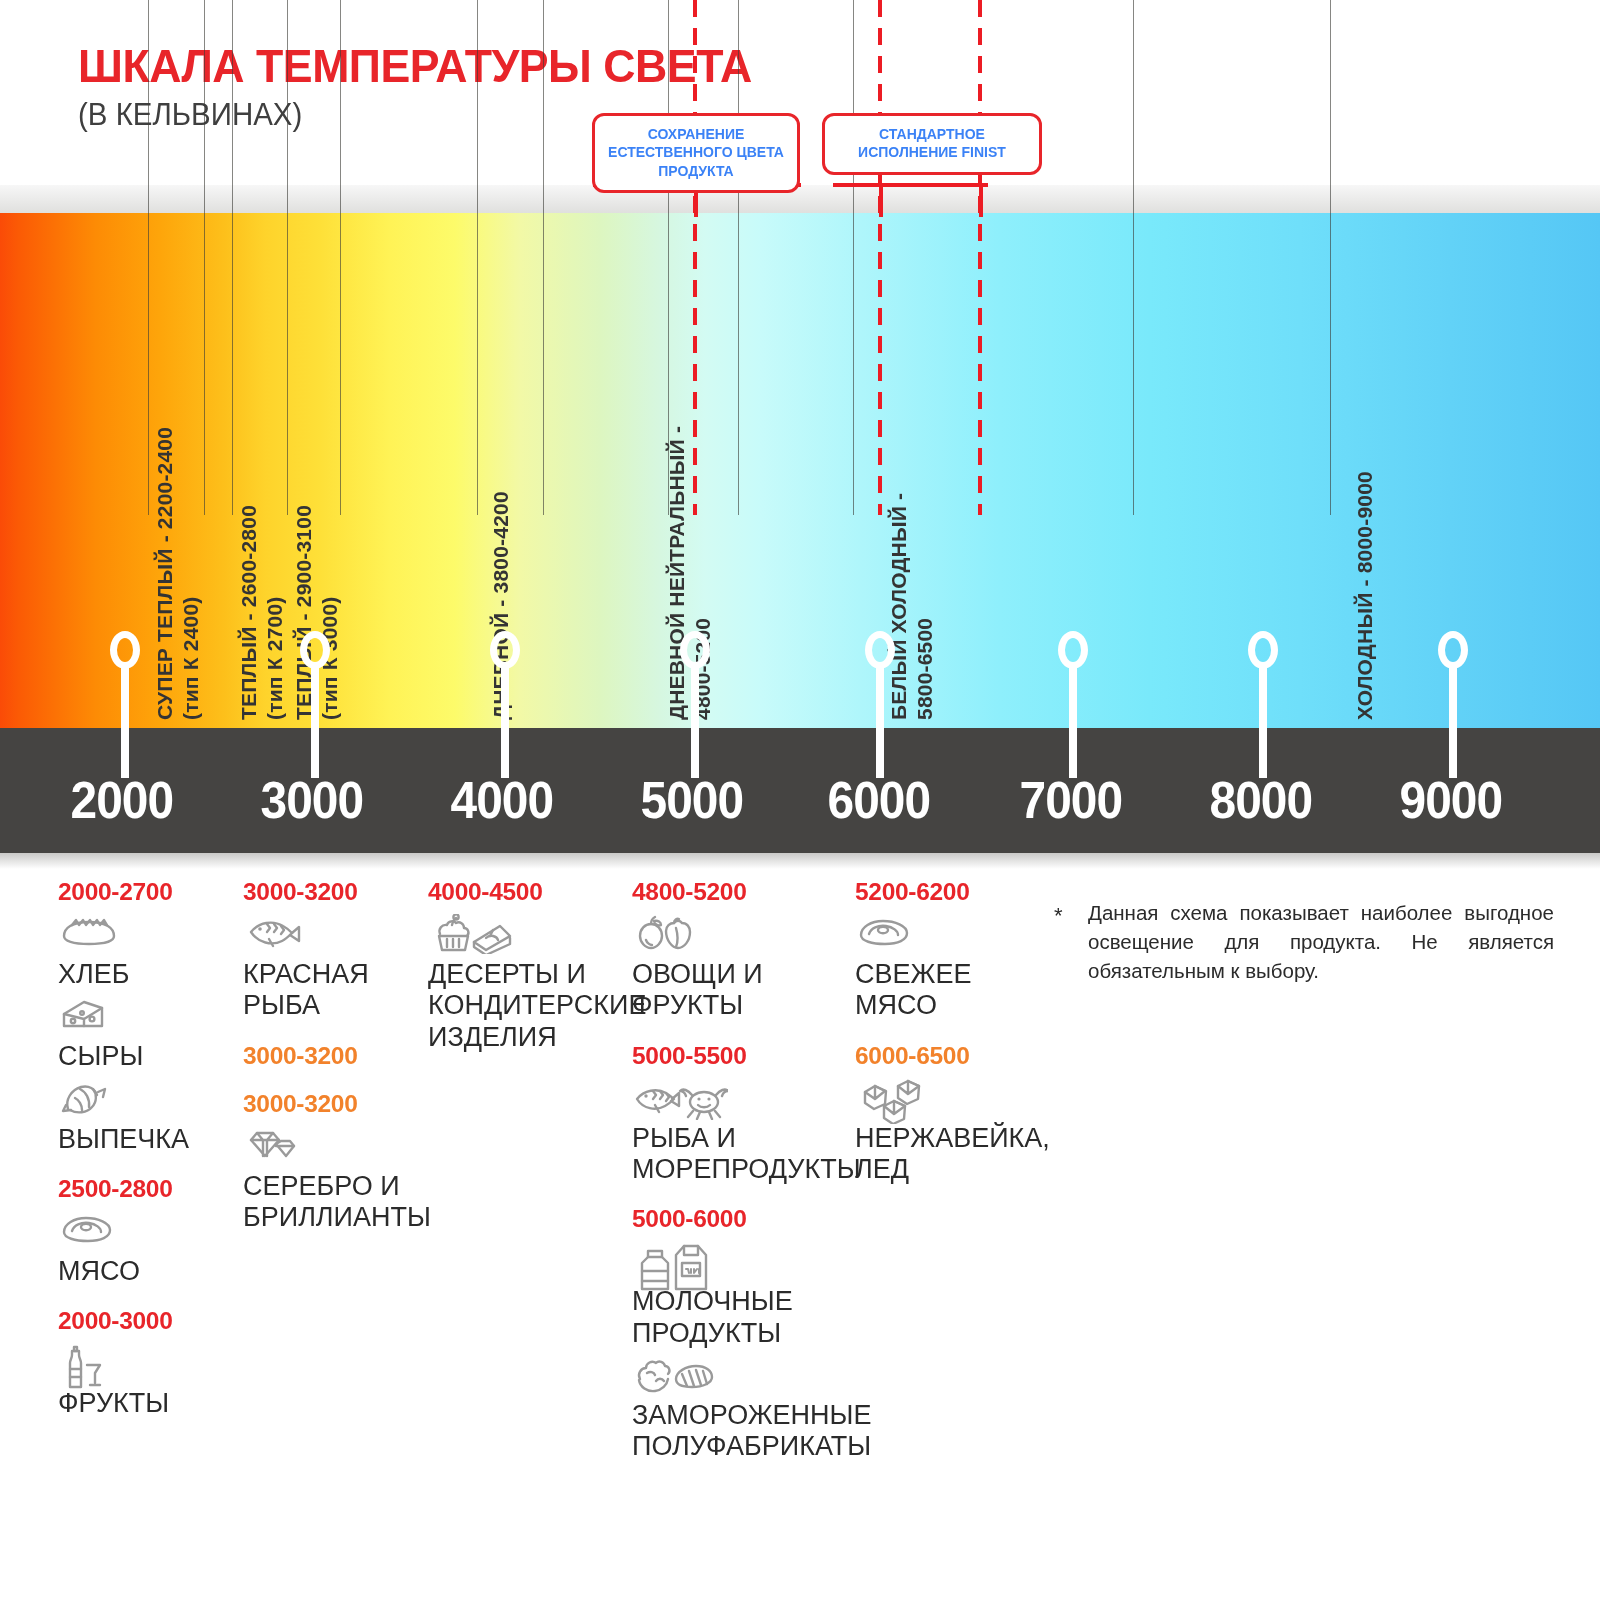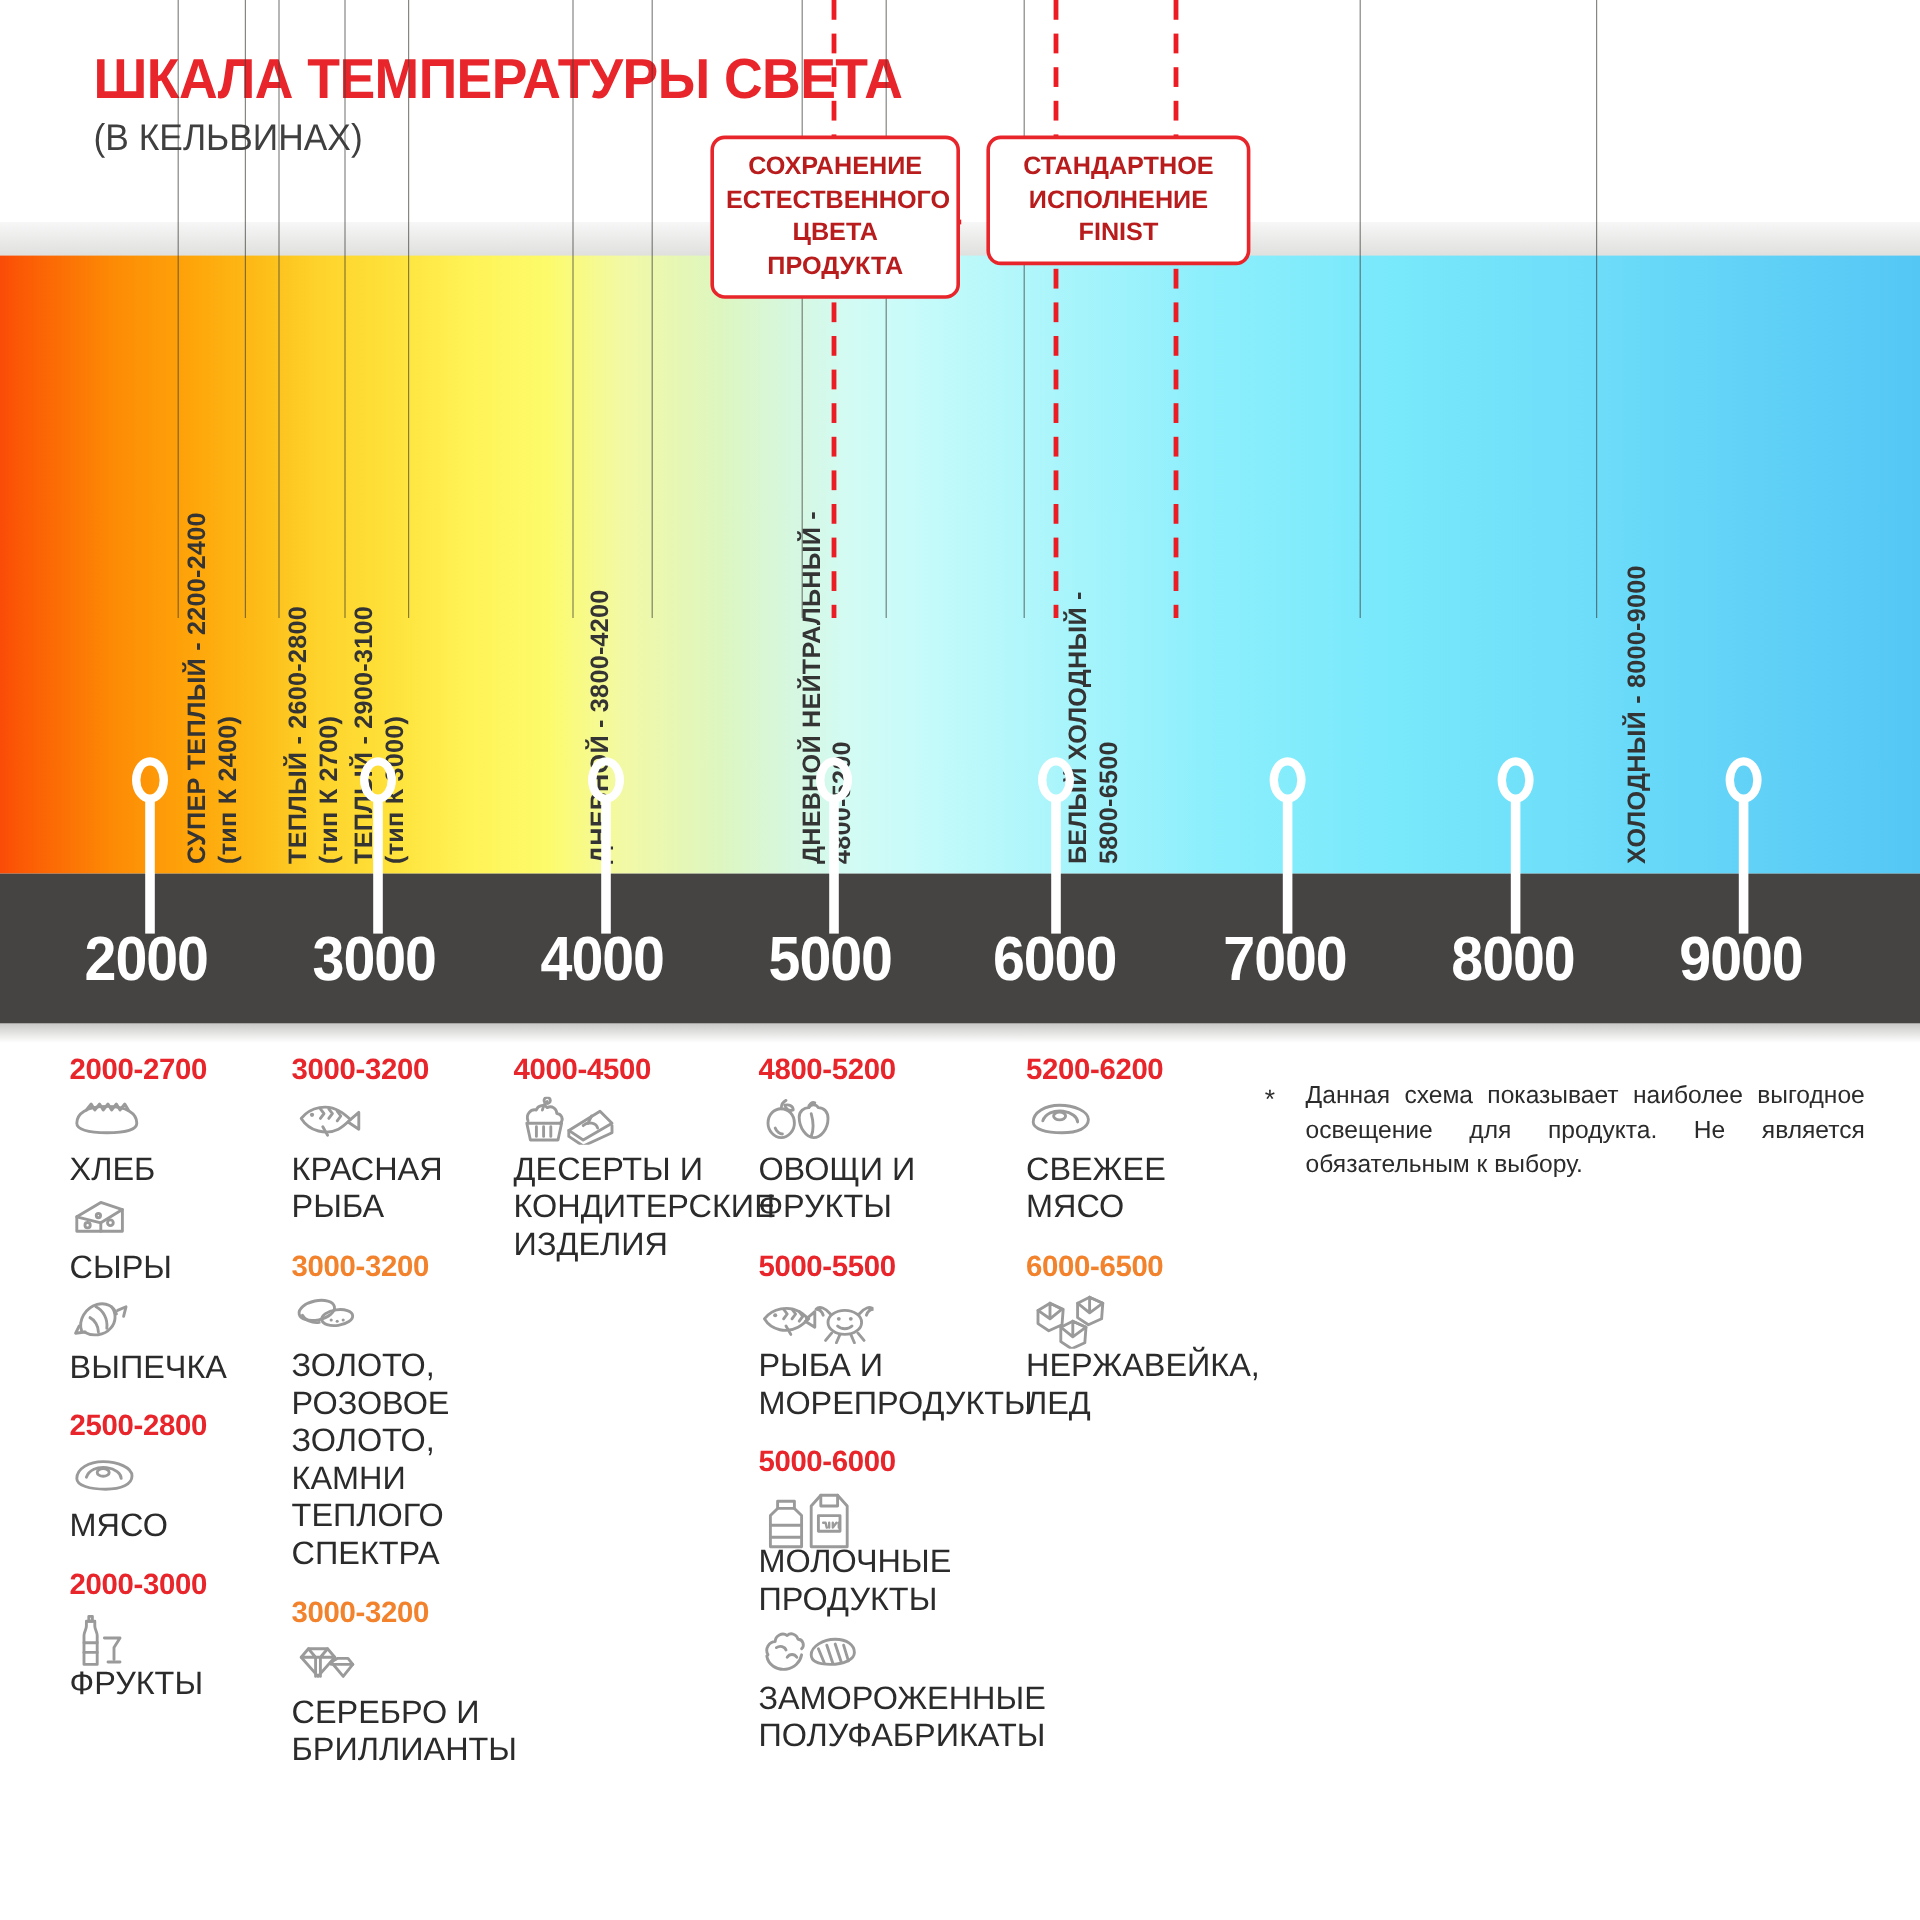--- a/index.html
+++ b/index.html
@@ -25,21 +25,21 @@
     transform: scaleX(0.95); transform-origin: left center;
   }
 
   
   .callout {
     position: absolute;
     border: 3px solid #e8252a;
     border-radius: 12px;
     background: #ffffff;
     text-align: center;
-    font-size: 21px; font-weight: bold; color: #b91c1c;
+    font-size: 14px; font-weight: bold; color: #3b82f6;
     line-height: 1.32;
     padding: 9px 10px 10px 10px;
     z-index: 6;
   }
   #callout-0 { left: 592px; top: 113px; width: 208px; }
   #callout-1 { left: 822px; top: 113px; width: 220px; }
 
   
   #bar-top-shadow {
     position: absolute; left: 0; top: 185px; width: 1600px; height: 30px;
@@ -344,36 +344,20 @@
               <path d="M24 10l3 4-3 4M31 10l3 4-3 4M38 12l3 4-3 4"></path>
               <path d="M26 25l4 7"></path>
             </svg>
           </span>
           <div class="lbl">КРАСНАЯ
 РЫБА</div>
         </div>
       </div>
       <div class="group">
         <div class="range" style="color: rgb(242, 130, 43);">3000-3200</div>
-        <div class="item">
-          <span class="ico">
-            <svg width="58" height="32" viewBox="0 0 58 32" fill="none" stroke="#9a9a9a" stroke-width="2.4" stroke-linejoin="round" stroke-linecap="round">
-              <ellipse cx="21" cy="14" rx="15" ry="8" transform="rotate(-12 21 14)"></ellipse>
-              <path d="M9 18c2 4 8 7 14 6"></path>
-              <ellipse cx="38" cy="20" rx="13" ry="6.5" transform="rotate(-8 38 20)"></ellipse>
-              <circle cx="33" cy="22" r="1.3" fill="#9a9a9a" stroke="none"></circle>
-              <circle cx="38" cy="23" r="1.3" fill="#9a9a9a" stroke="none"></circle>
-              <circle cx="43" cy="22" r="1.3" fill="#9a9a9a" stroke="none"></circle>
-            </svg>
-          </span>
-          <div class="lbl">ЗОЛОТО,
-РОЗОВОЕ ЗОЛОТО,
-КАМНИ ТЕПЛОГО
-СПЕКТРА</div>
-        </div>
       </div>
       <div class="group">
         <div class="range" style="color: rgb(242, 130, 43);">3000-3200</div>
         <div class="item">
           <span class="ico">
             <svg width="54" height="36" viewBox="0 0 54 36" fill="none" stroke="#9a9a9a" stroke-width="2.4" stroke-linejoin="round" stroke-linecap="round">
               <path d="M8 14l6-7h16l6 7-14 16L8 14z"></path>
               <path d="M8 14h28M14 7l6 7-6 0M30 7l-6 7 6 0M20 14l0 16M24 14l0 16"></path>
               <path d="M33 18l5-3h9l4 5-8 10-10-12z"></path>
               <path d="M33 20h18"></path>

